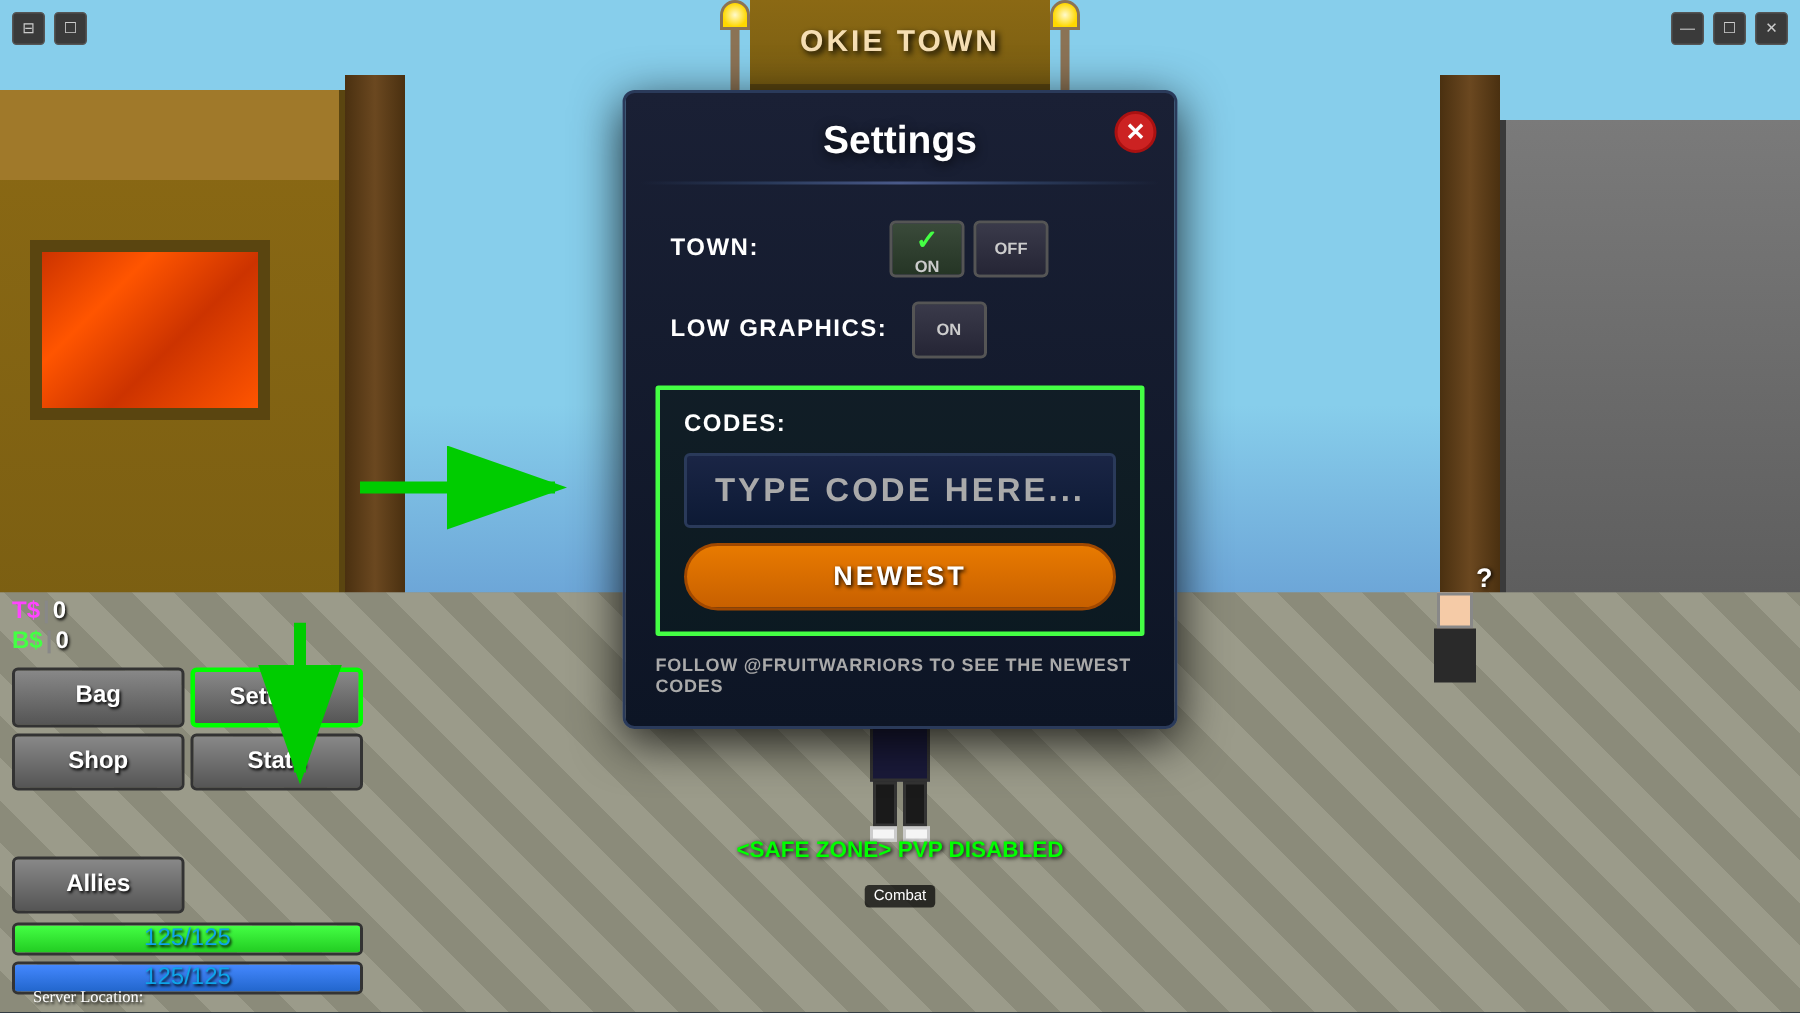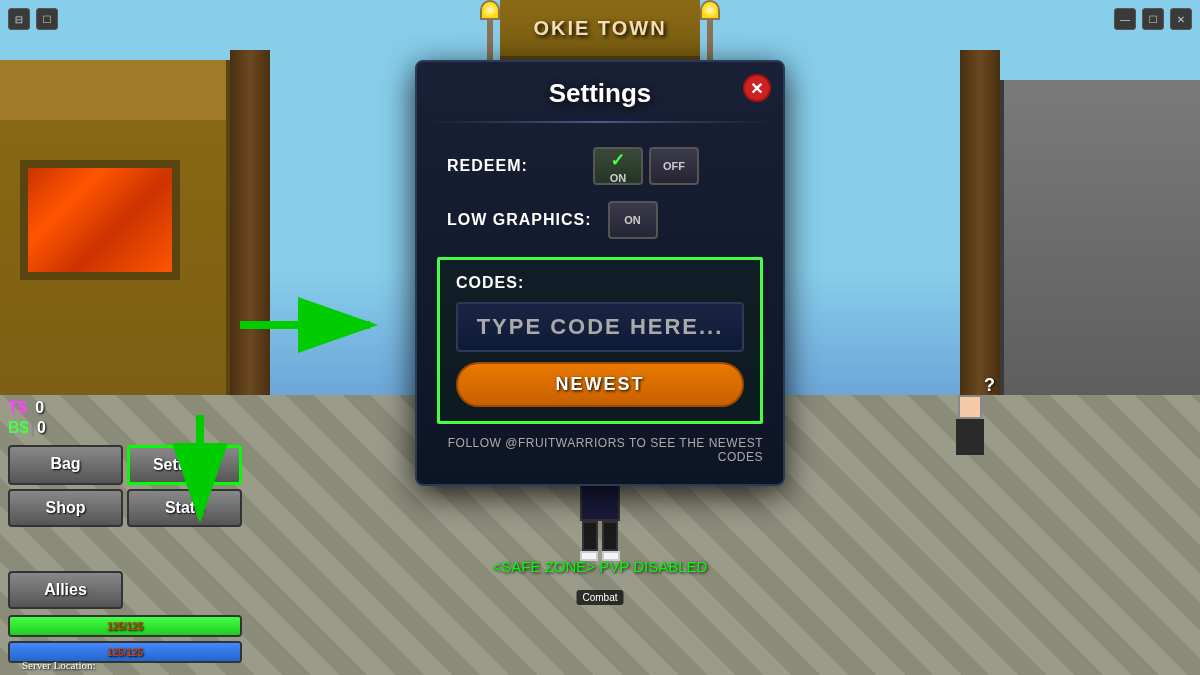--- a/index.html
+++ b/index.html
@@ -220,21 +220,21 @@
     }
 
     
     .safe-zone-text {
       position: absolute;
       bottom: 100px;
       left: 50%;
       transform: translateX(-50%);
       color: #00FF00;
       font-size: 15px;
-      font-weight: 400;
+      font-weight: 700;
       text-shadow: 1px 1px 3px #000;
       white-space: nowrap;
       z-index: 4;
     }
 
     
     .combat-indicator {
       position: absolute;
       bottom: 70px;
       left: 50%;
@@ -329,23 +329,23 @@
       left: 0; top: 0; bottom: 0;
       background: linear-gradient(180deg, #4488FF 0%, #2266CC 100%);
       width: 100%;
     }
     .bar-text {
       position: absolute;
       left: 0; right: 0; top: 0; bottom: 0;
       display: flex;
       align-items: center;
       justify-content: center;
-      color: #c2410c;
-      font-size: 10px;
-      font-weight: 700;
+      color: #0ea5e9;
+      font-size: 16px;
+      font-weight: 400;
       text-shadow: 1px 1px 2px #000;
     }
 
     
     .server-location {
       position: absolute;
       bottom: 0;
       left: 0;
       color: #FFF;
       font-size: 11px;
@@ -504,22 +504,22 @@
       cursor: pointer;
       text-align: center;
       letter-spacing: 2px;
       text-shadow: 1px 1px 3px #000;
       font-family: 'Arial Black', Arial, sans-serif;
     }
 
     .follow-text {
       color: #AAA;
       font-size: 12px;
-      font-weight: 400;
-      text-align: right;
+      font-weight: 700;
+      text-align: left;
       margin-top: 12px;
       padding: 0 20px;
       letter-spacing: 0.5px;
     }
 
     
     .arrow-right {
       position: absolute;
       z-index: 25;
     }
@@ -682,21 +682,21 @@
   <div class="settings-modal">
 
     <div class="modal-header">
       <span class="modal-title">Settings</span>
       <div class="modal-close-btn">✕</div>
     </div>
 
     <div class="modal-divider"></div>
 
     <div class="settings-row">
-      <span class="settings-label">REDEEM:</span>
+      <span class="settings-label">TOWN:</span>
       <div class="toggle-group">
         <div class="toggle-btn active">
           <span class="toggle-check">✓</span>
           <span class="toggle-label">ON</span>
         </div>
         <div class="toggle-btn">
           <span class="toggle-label">OFF</span>
         </div>
       </div>
     </div>

